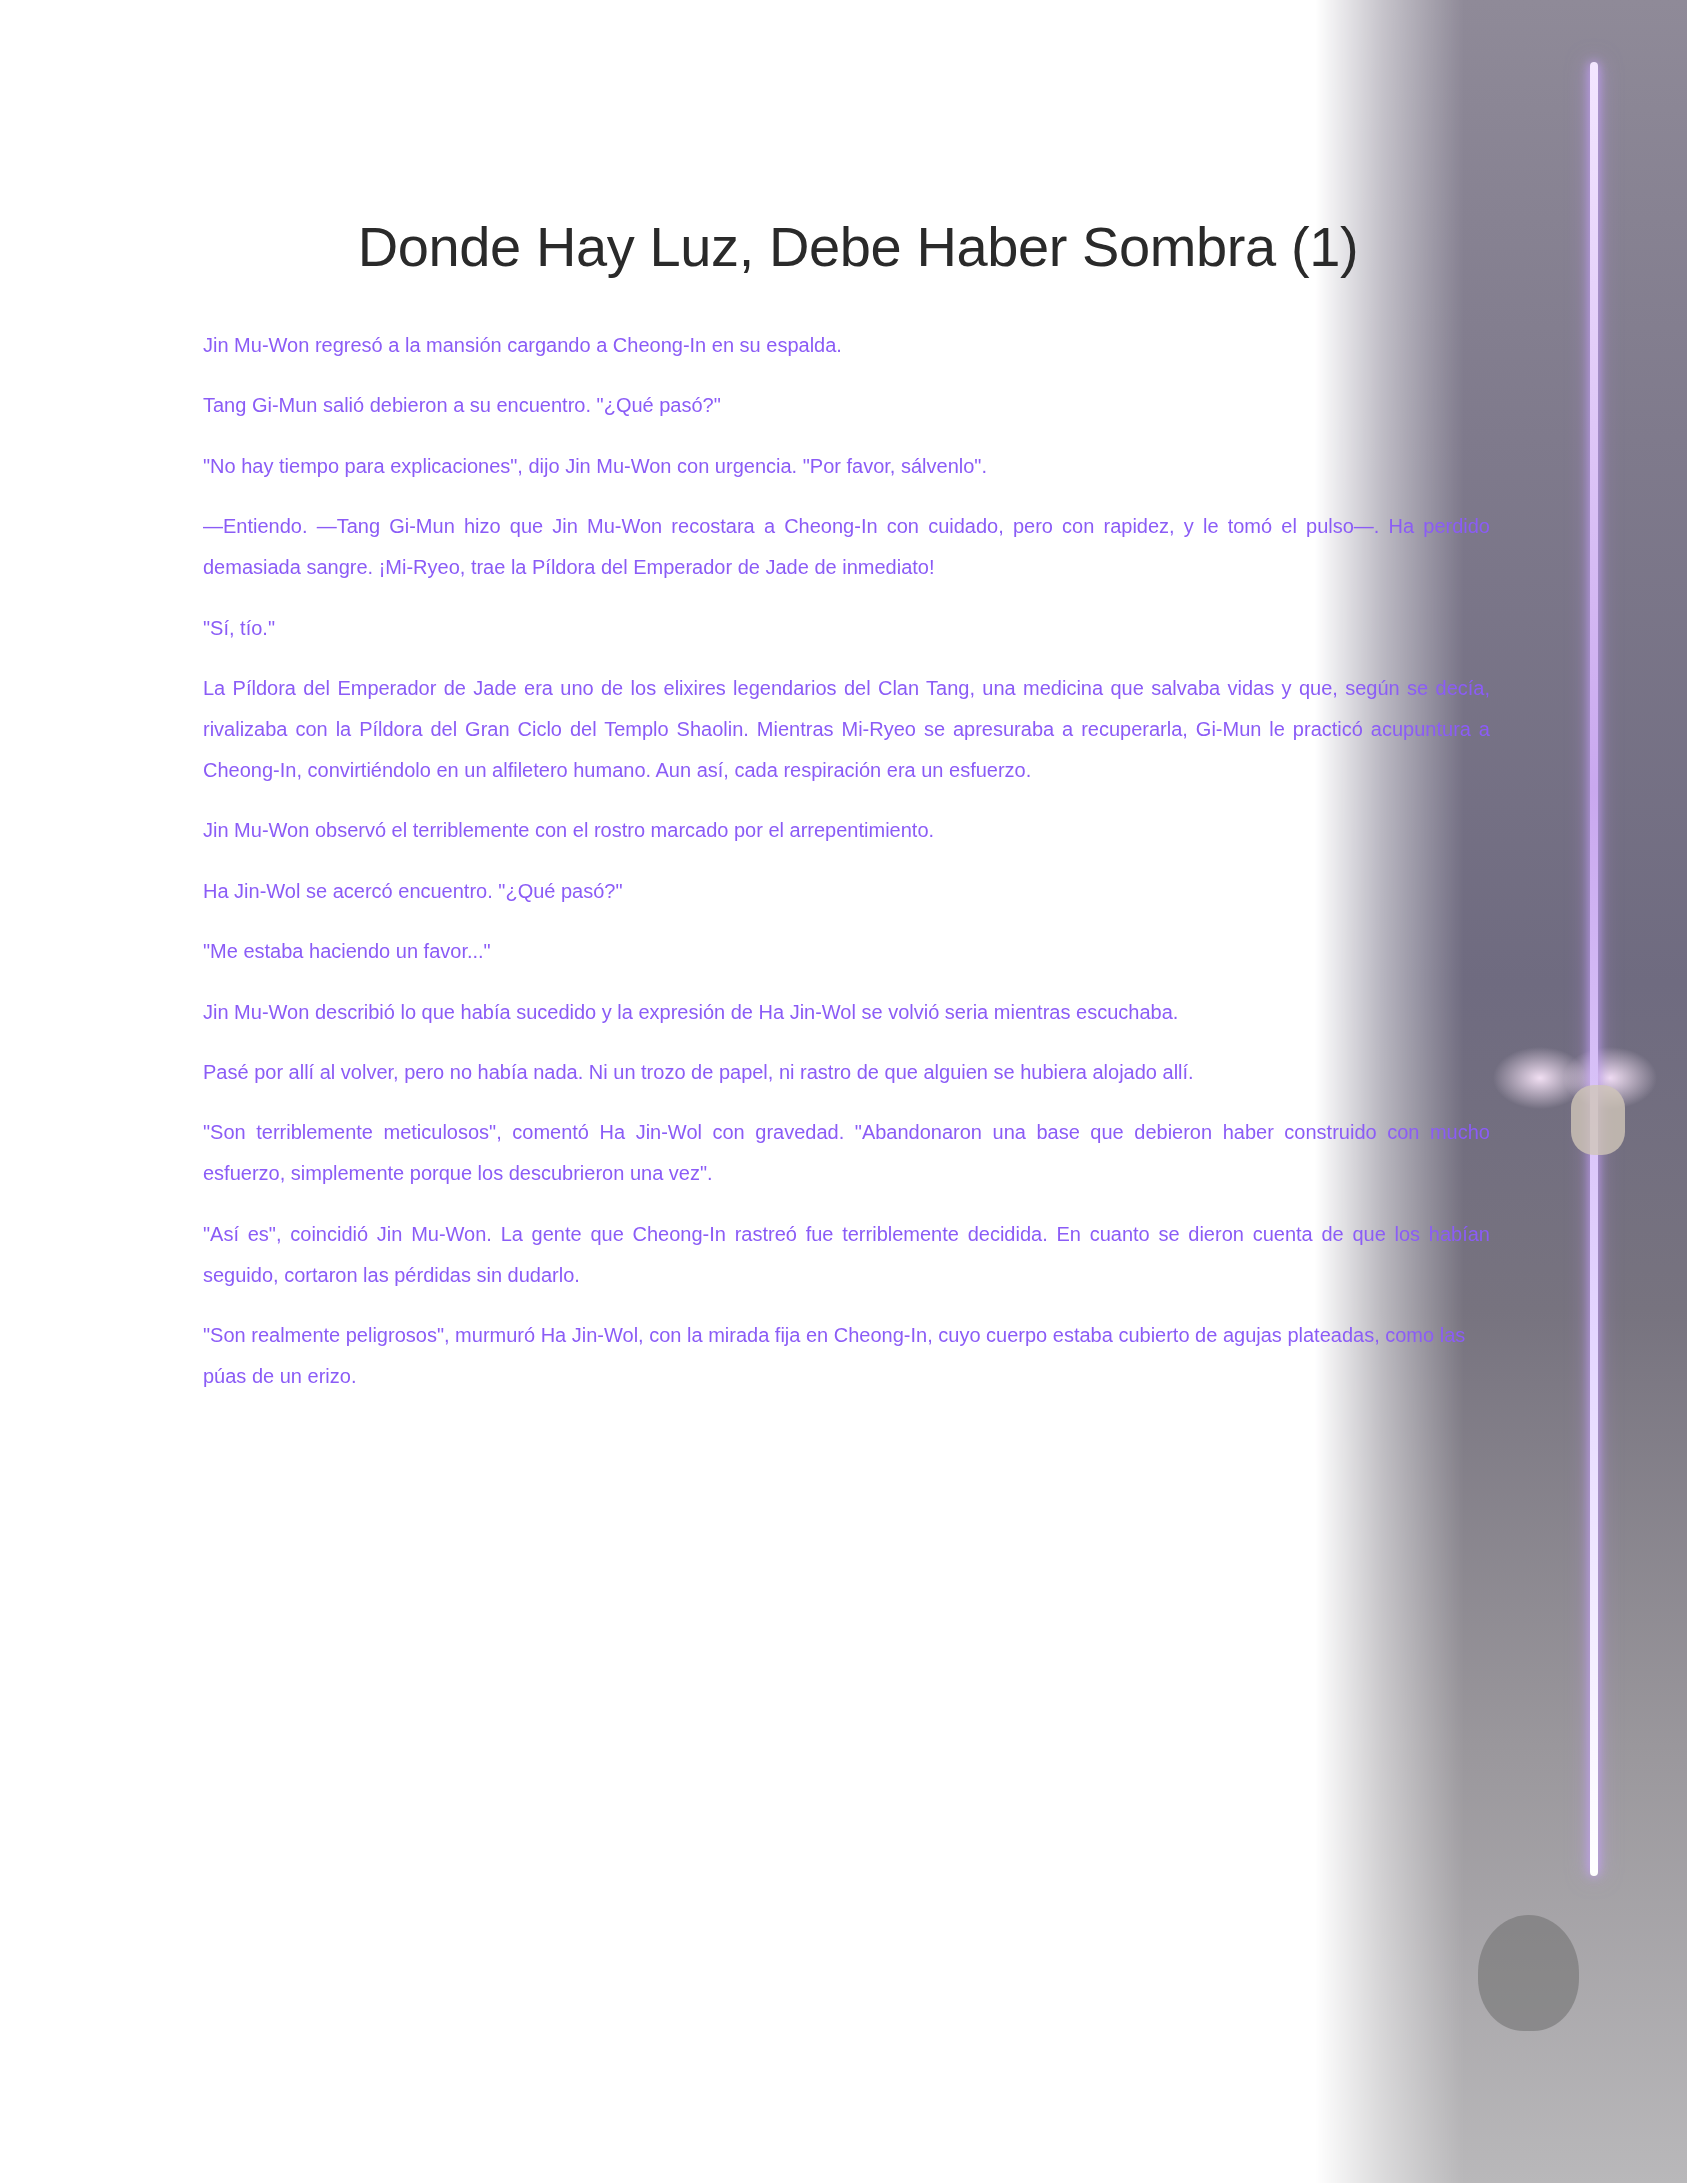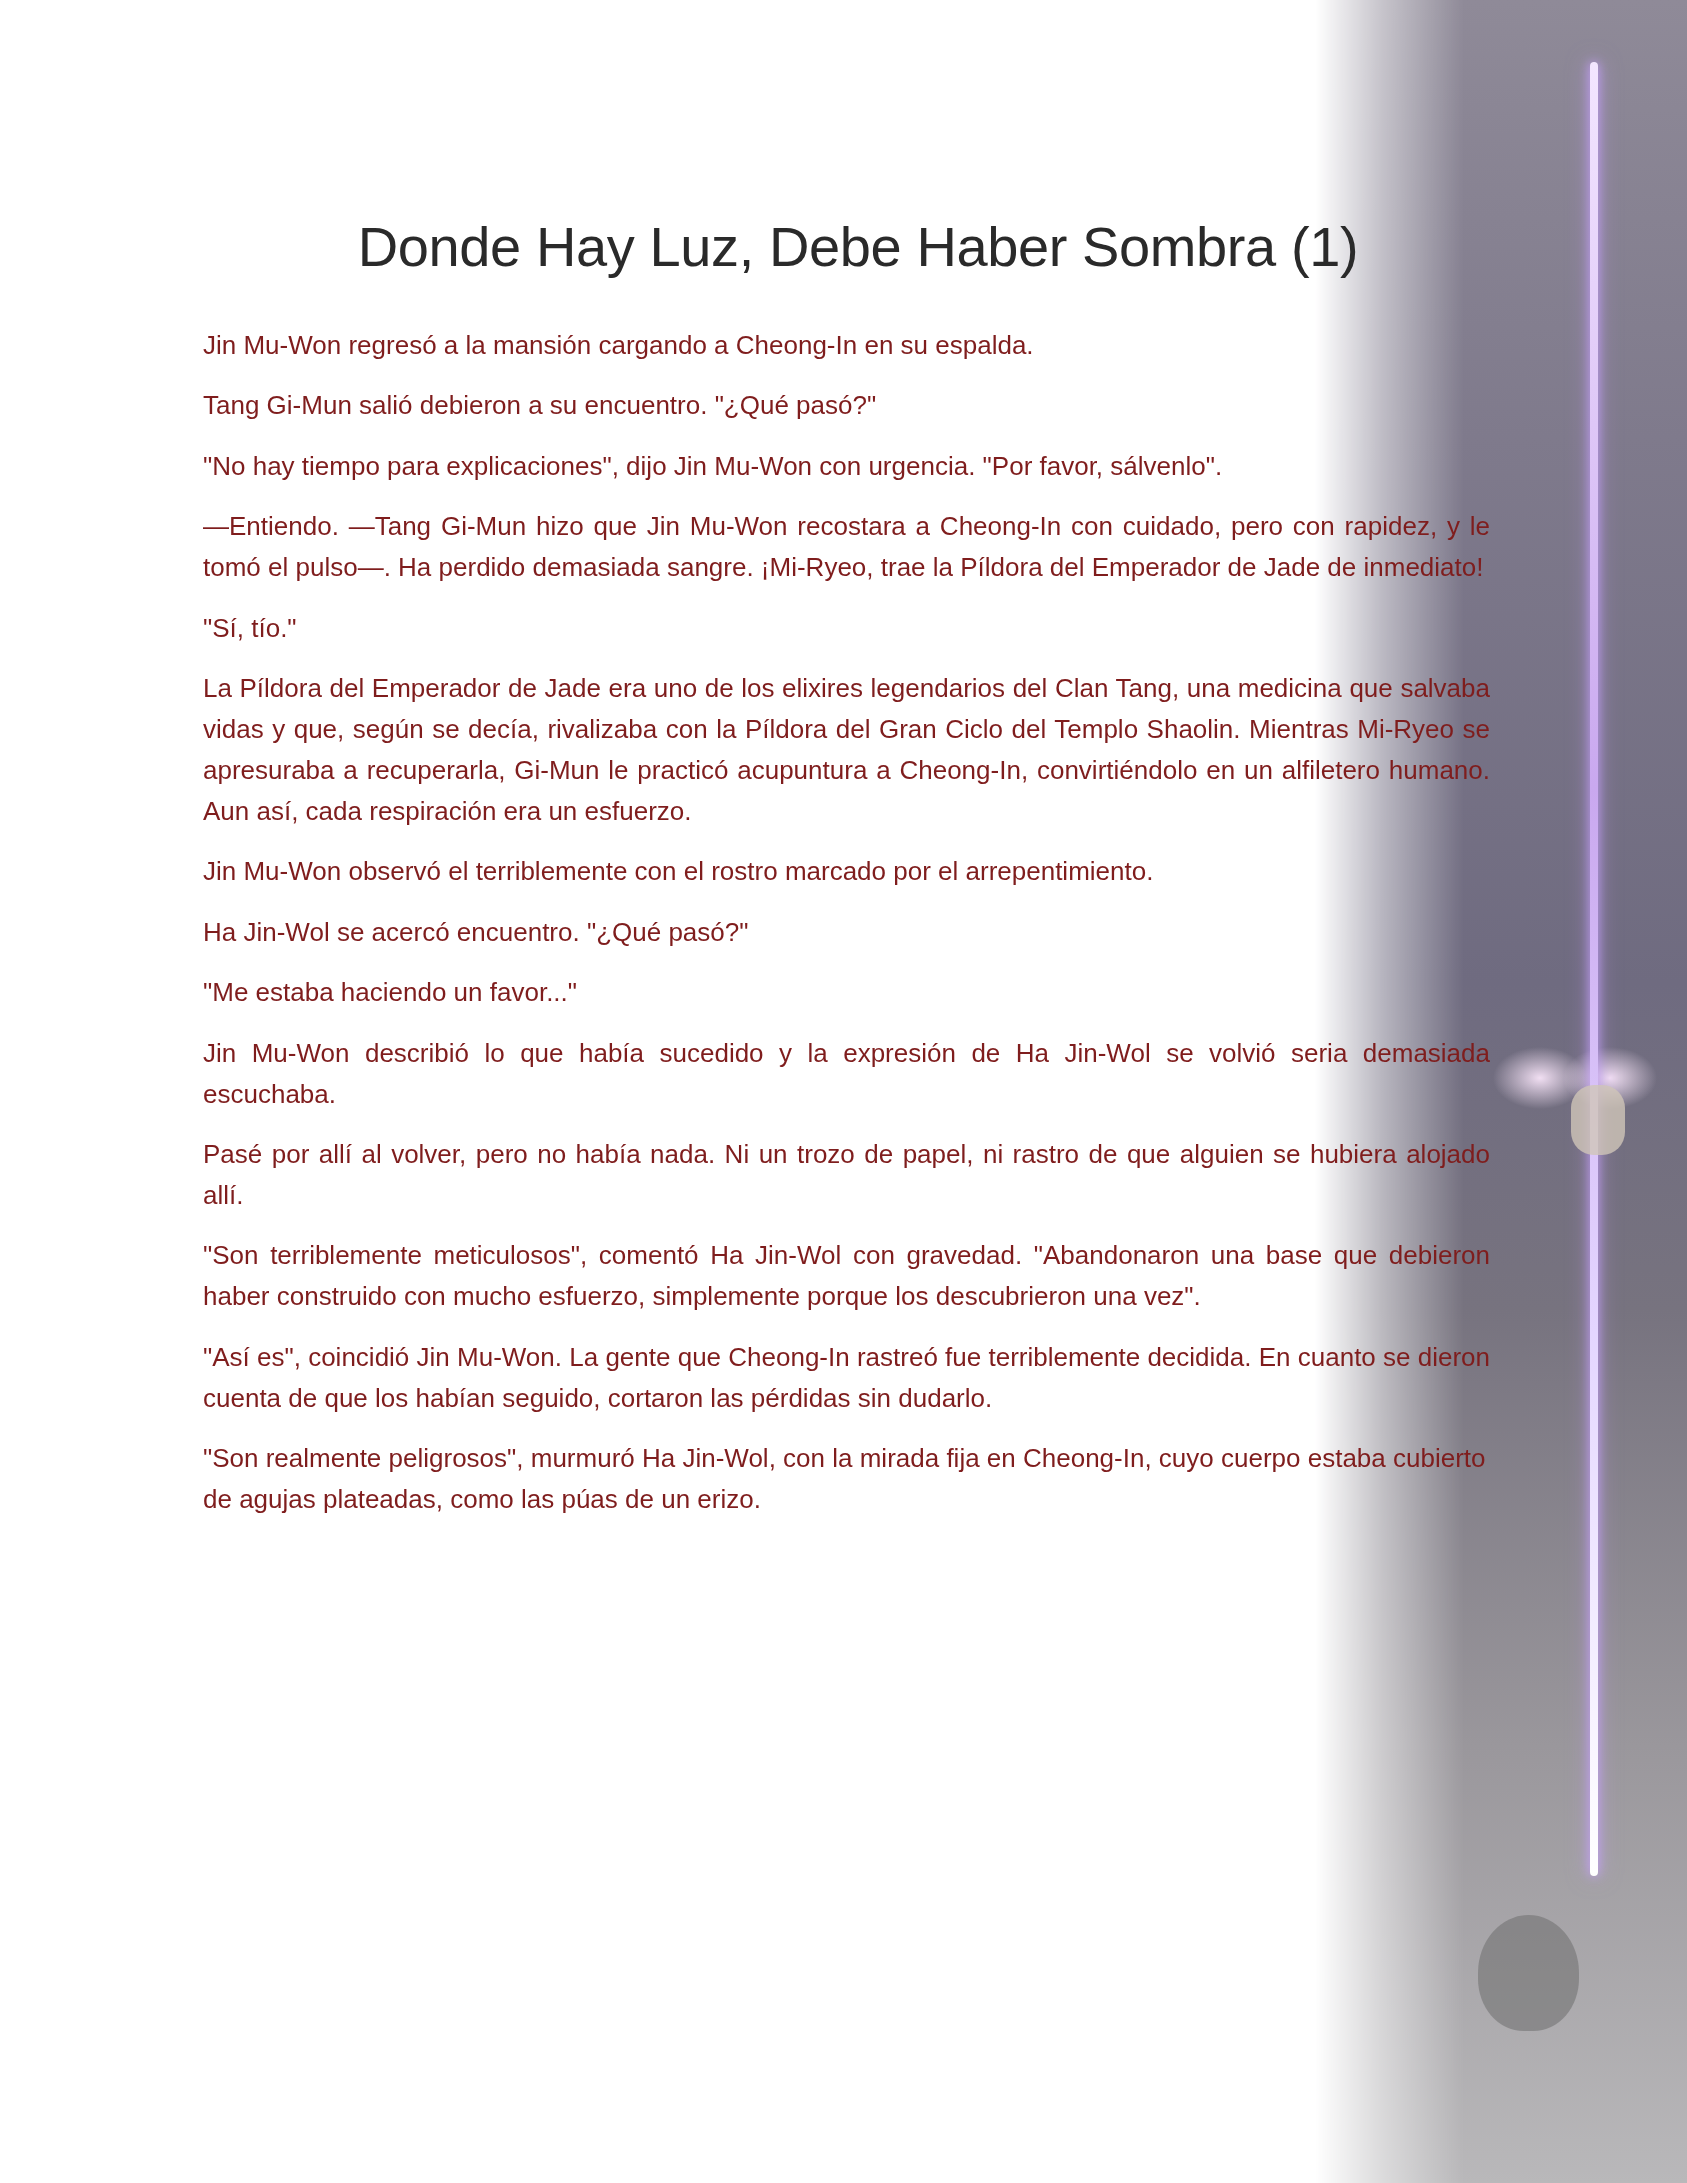--- a/index.html
+++ b/index.html
@@ -36,22 +36,22 @@
     .page {
       position: absolute; left: 203px; top: 202px; width: 1287px;
     }
     .title {
       text-align: center; font-size: 56px; line-height: 90px; color: #2a2a2a;
       margin: 0 0 33px 0; font-weight: normal; letter-spacing: -0.4px;
       padding-left: 23px;
     }
     .title span { display: block; }
     .para {
-      font-size: 26px; line-height: 41px; margin: 0 0 19.4px 0;
-      text-align: justify; color: #7f1d1d;
+      font-size: 20px; line-height: 41px; margin: 0 0 19.4px 0;
+      text-align: justify; color: #8b5cf6;
     }
     .para.last { text-align: left; }
   </style>
 </head>
 <body>
 
 <div class="art">
   <div class="spear"></div>
   <div class="hand"></div>
   <div class="emblem"></div>
@@ -64,19 +64,19 @@
 
   <p class="para">Jin Mu-Won regresó a la mansión cargando a Cheong-In en su espalda.</p>
   <p class="para">Tang Gi-Mun salió debieron a su encuentro. "¿Qué pasó?"</p>
   <p class="para">"No hay tiempo para explicaciones", dijo Jin Mu-Won con urgencia. "Por favor, sálvenlo".</p>
   <p class="para">—Entiendo. —Tang Gi-Mun hizo que Jin Mu-Won recostara a Cheong-In con cuidado, pero con rapidez, y le tomó el pulso—. Ha perdido demasiada sangre. ¡Mi-Ryeo, trae la Píldora del Emperador de Jade de inmediato!</p>
   <p class="para">"Sí, tío."</p>
   <p class="para">La Píldora del Emperador de Jade era uno de los elixires legendarios del Clan Tang, una medicina que salvaba vidas y que, según se decía, rivalizaba con la Píldora del Gran Ciclo del Templo Shaolin. Mientras Mi-Ryeo se apresuraba a recuperarla, Gi-Mun le practicó acupuntura a Cheong-In, convirtiéndolo en un alfiletero humano. Aun así, cada respiración era un esfuerzo.</p>
   <p class="para">Jin Mu-Won observó el terriblemente con el rostro marcado por el arrepentimiento.</p>
   <p class="para">Ha Jin-Wol se acercó encuentro. "¿Qué pasó?"</p>
   <p class="para">"Me estaba haciendo un favor..."</p>
-  <p class="para">Jin Mu-Won describió lo que había sucedido y la expresión de Ha Jin-Wol se volvió seria demasiada escuchaba.</p>
+  <p class="para">Jin Mu-Won describió lo que había sucedido y la expresión de Ha Jin-Wol se volvió seria mientras escuchaba.</p>
   <p class="para">Pasé por allí al volver, pero no había nada. Ni un trozo de papel, ni rastro de que alguien se hubiera alojado allí.</p>
   <p class="para">"Son terriblemente meticulosos", comentó Ha Jin-Wol con gravedad. "Abandonaron una base que debieron haber construido con mucho esfuerzo, simplemente porque los descubrieron una vez".</p>
   <p class="para">"Así es", coincidió Jin Mu-Won. La gente que Cheong-In rastreó fue terriblemente decidida. En cuanto se dieron cuenta de que los habían seguido, cortaron las pérdidas sin dudarlo.</p>
   <p class="para last">"Son realmente peligrosos", murmuró Ha Jin-Wol, con la mirada fija en Cheong-In, cuyo cuerpo estaba cubierto de agujas plateadas, como las púas de un erizo.</p>
 </div>
 
 
 </body></html>

